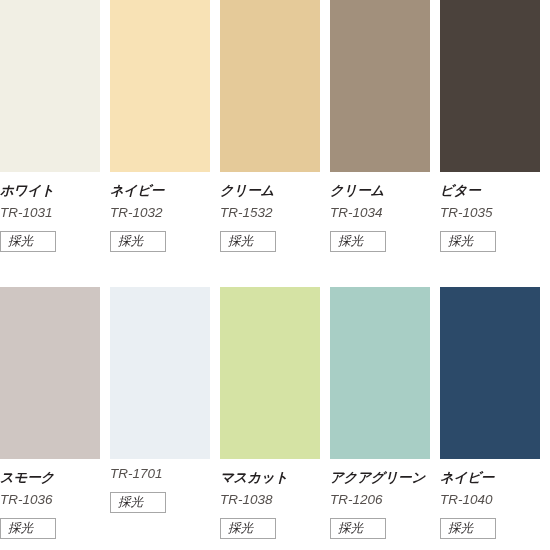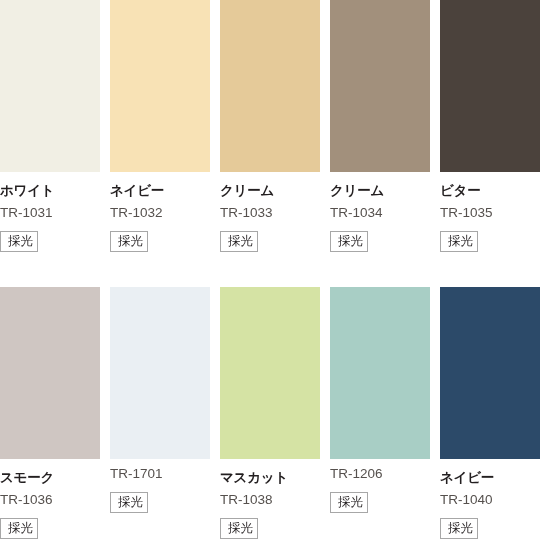--- a/index.html
+++ b/index.html
@@ -19,20 +19,21 @@
     width: 550px;
     height: 550px;
     box-sizing: border-box;
     display: grid;
     grid-template-columns: repeat(5, 100px);
     grid-template-rows: 287px 263px;
     column-gap: 10px;
     row-gap: 0px;
     align-content: start;
     justify-content: start;
+    font-style: italic;
   }
 
   .swatch-cell {
     display: flex;
     flex-direction: column;
     align-items: flex-start;
     width: 100px;
     box-sizing: border-box;
   }
 
@@ -59,21 +60,21 @@
     color: #55504d;
     line-height: 1.15;
     letter-spacing: 0px;
     margin-top: 7px;
     white-space: nowrap;
   }
 
   .swatch-badge {
     display: inline-block;
     margin-top: 10px;
-    padding: 2px 4px 3px 7px;
+    padding: 2px 22px 3px 7px;
     font-size: 12.5px;
     line-height: 1.15;
     color: #231f20;
     background: #ffffff;
     border: 1px solid #a7a7a7;
     white-space: nowrap;
   }
 
   
   .row-two .swatch-chip {
@@ -95,21 +96,21 @@
   <div class="swatch-cell">
     <div class="swatch-chip" style="background-color: rgb(248, 226, 181);"></div>
     <div class="swatch-name">ネイビー</div>
     <div class="swatch-code">TR-1032</div>
     <div class="swatch-badge">採光</div>
   </div>
 
   <div class="swatch-cell">
     <div class="swatch-chip" style="background-color: rgb(229, 202, 153);"></div>
     <div class="swatch-name">クリーム</div>
-    <div class="swatch-code">TR-1033</div>
+    <div class="swatch-code">TR-1532</div>
     <div class="swatch-badge">採光</div>
   </div>
 
   <div class="swatch-cell">
     <div class="swatch-chip" style="background-color: rgb(162, 144, 124);"></div>
     <div class="swatch-name">クリーム</div>
     <div class="swatch-code">TR-1034</div>
     <div class="swatch-badge">採光</div>
   </div>
 
@@ -135,20 +136,21 @@
 
   <div class="swatch-cell row-two">
     <div class="swatch-chip" style="background-color: rgb(213, 227, 164);"></div>
     <div class="swatch-name">マスカット</div>
     <div class="swatch-code">TR-1038</div>
     <div class="swatch-badge">採光</div>
   </div>
 
   <div class="swatch-cell row-two">
     <div class="swatch-chip" style="background-color: rgb(168, 206, 197);"></div>
+    <div class="swatch-name">アクアグリーン</div>
     <div class="swatch-code">TR-1206</div>
     <div class="swatch-badge">採光</div>
   </div>
 
   <div class="swatch-cell row-two">
     <div class="swatch-chip" style="background-color: rgb(44, 74, 105);"></div>
     <div class="swatch-name">ネイビー</div>
     <div class="swatch-code">TR-1040</div>
     <div class="swatch-badge">採光</div>
   </div>

